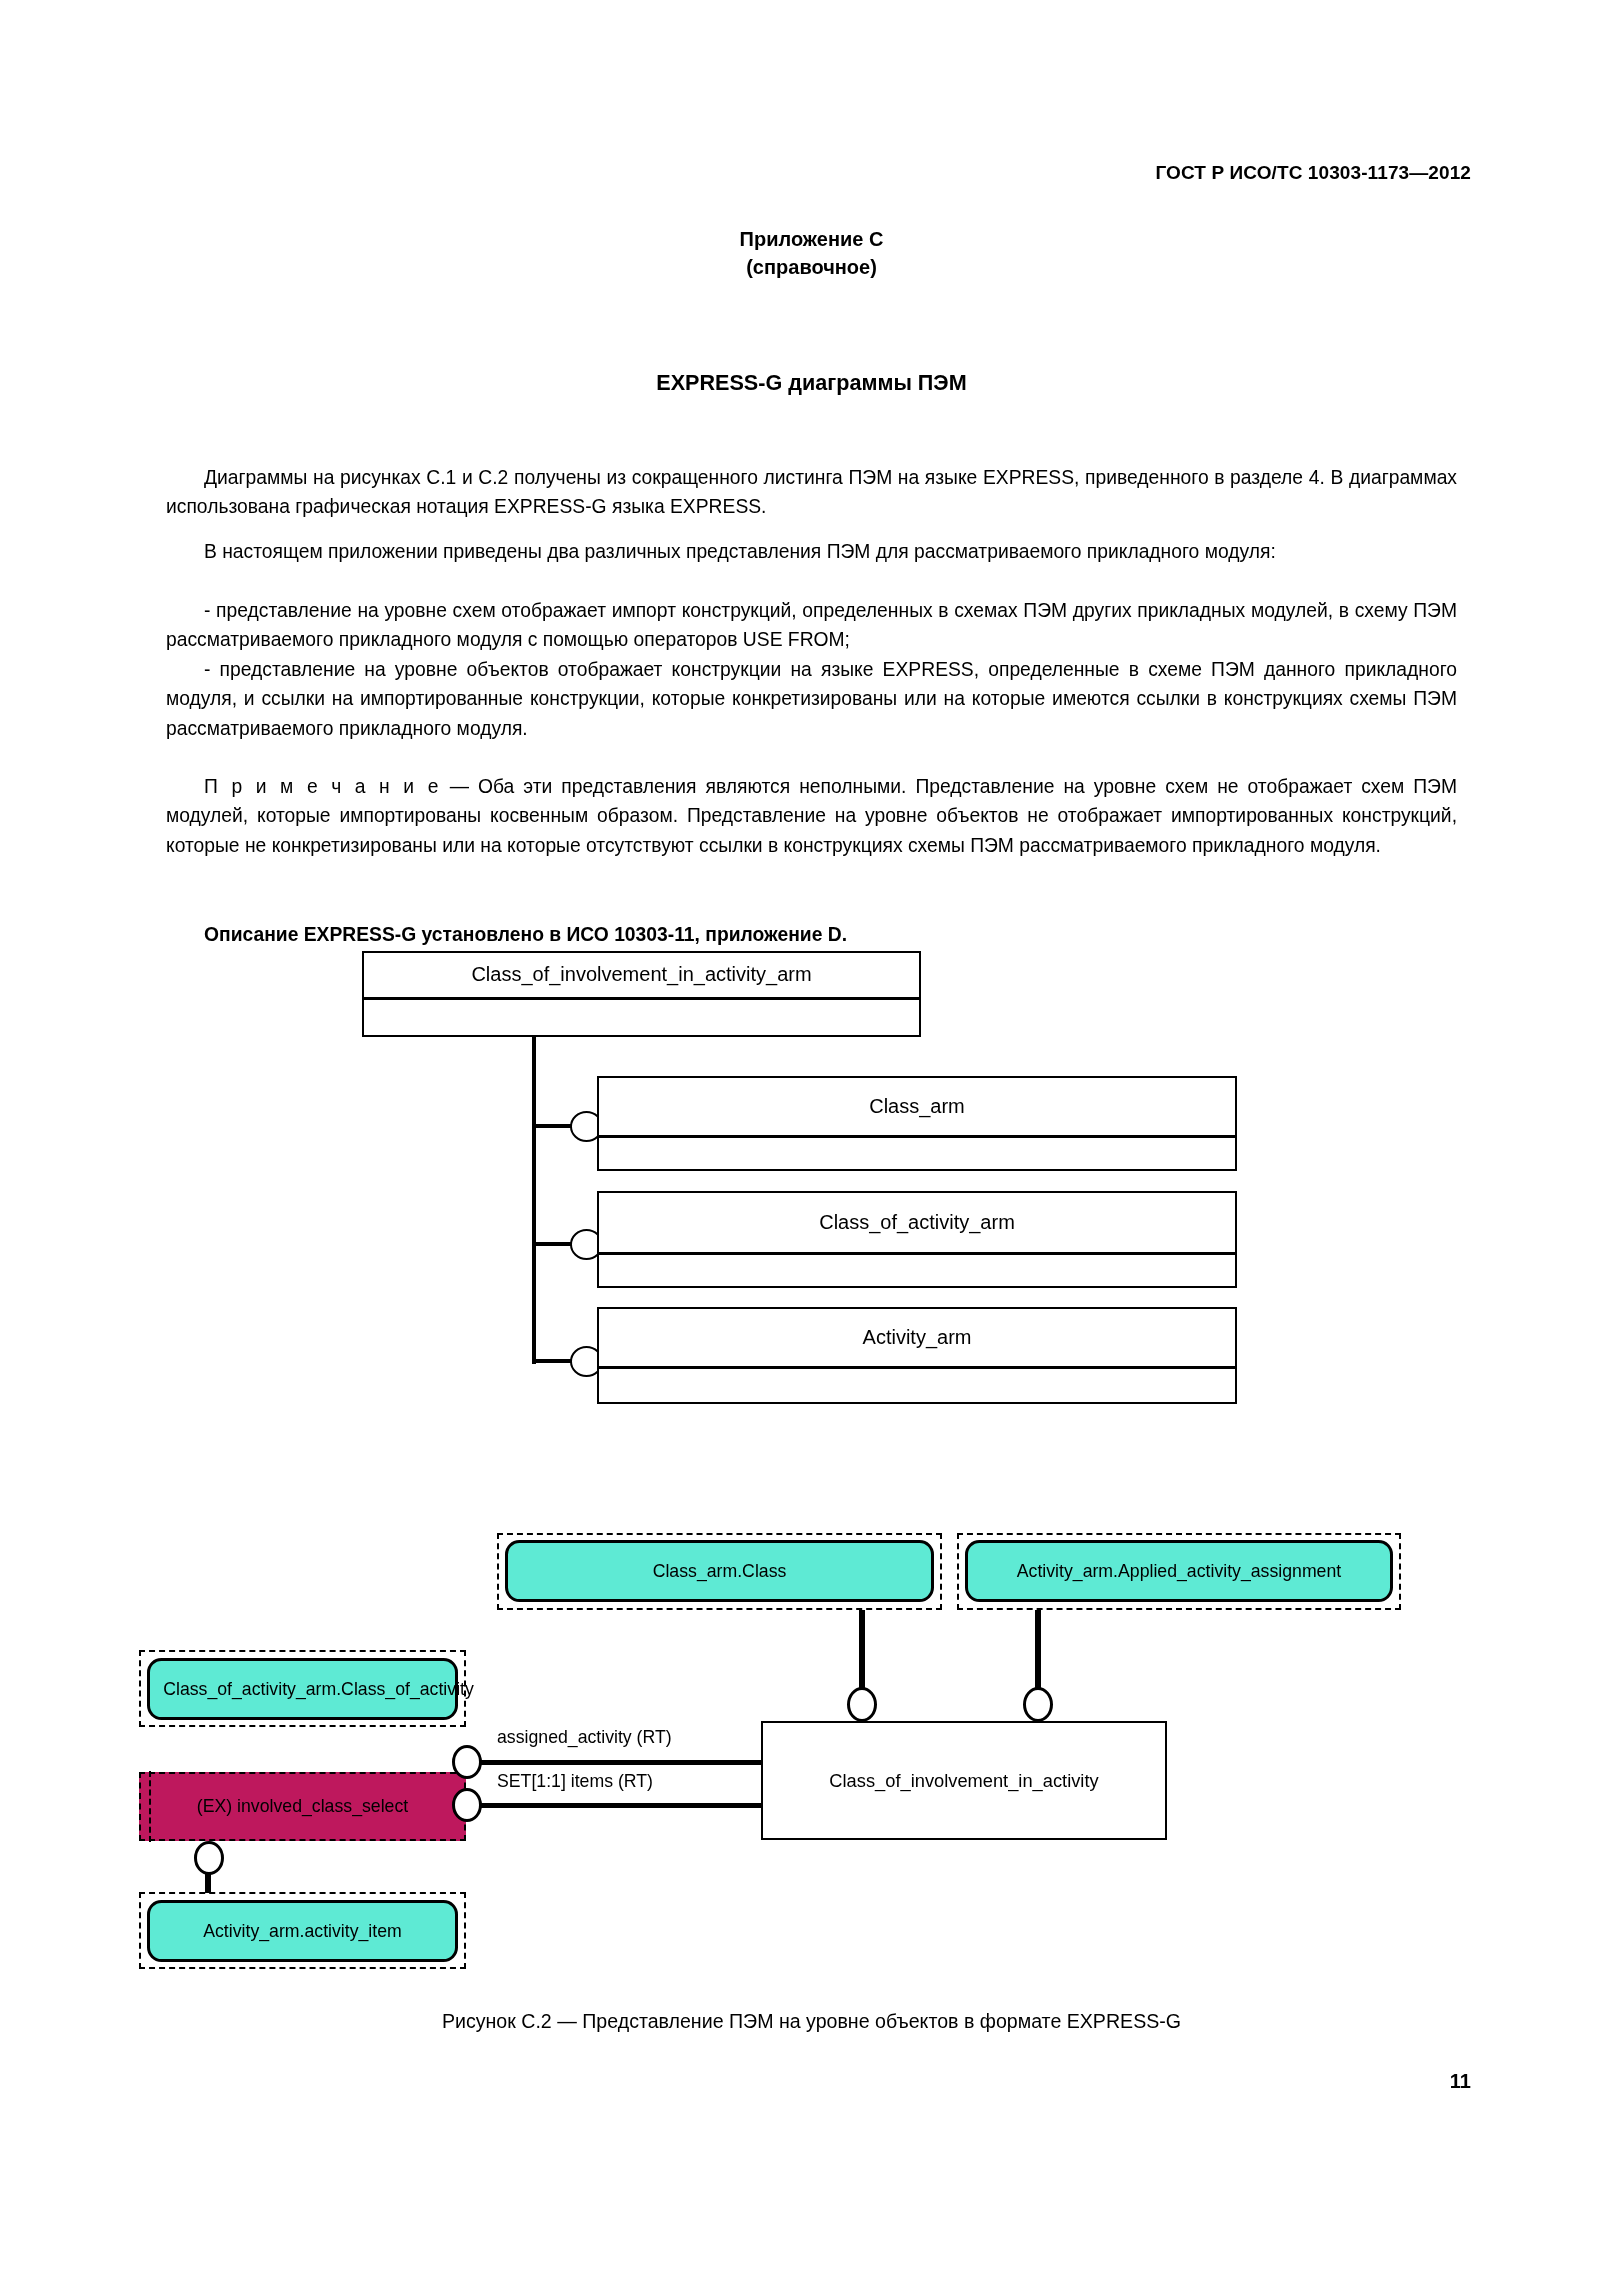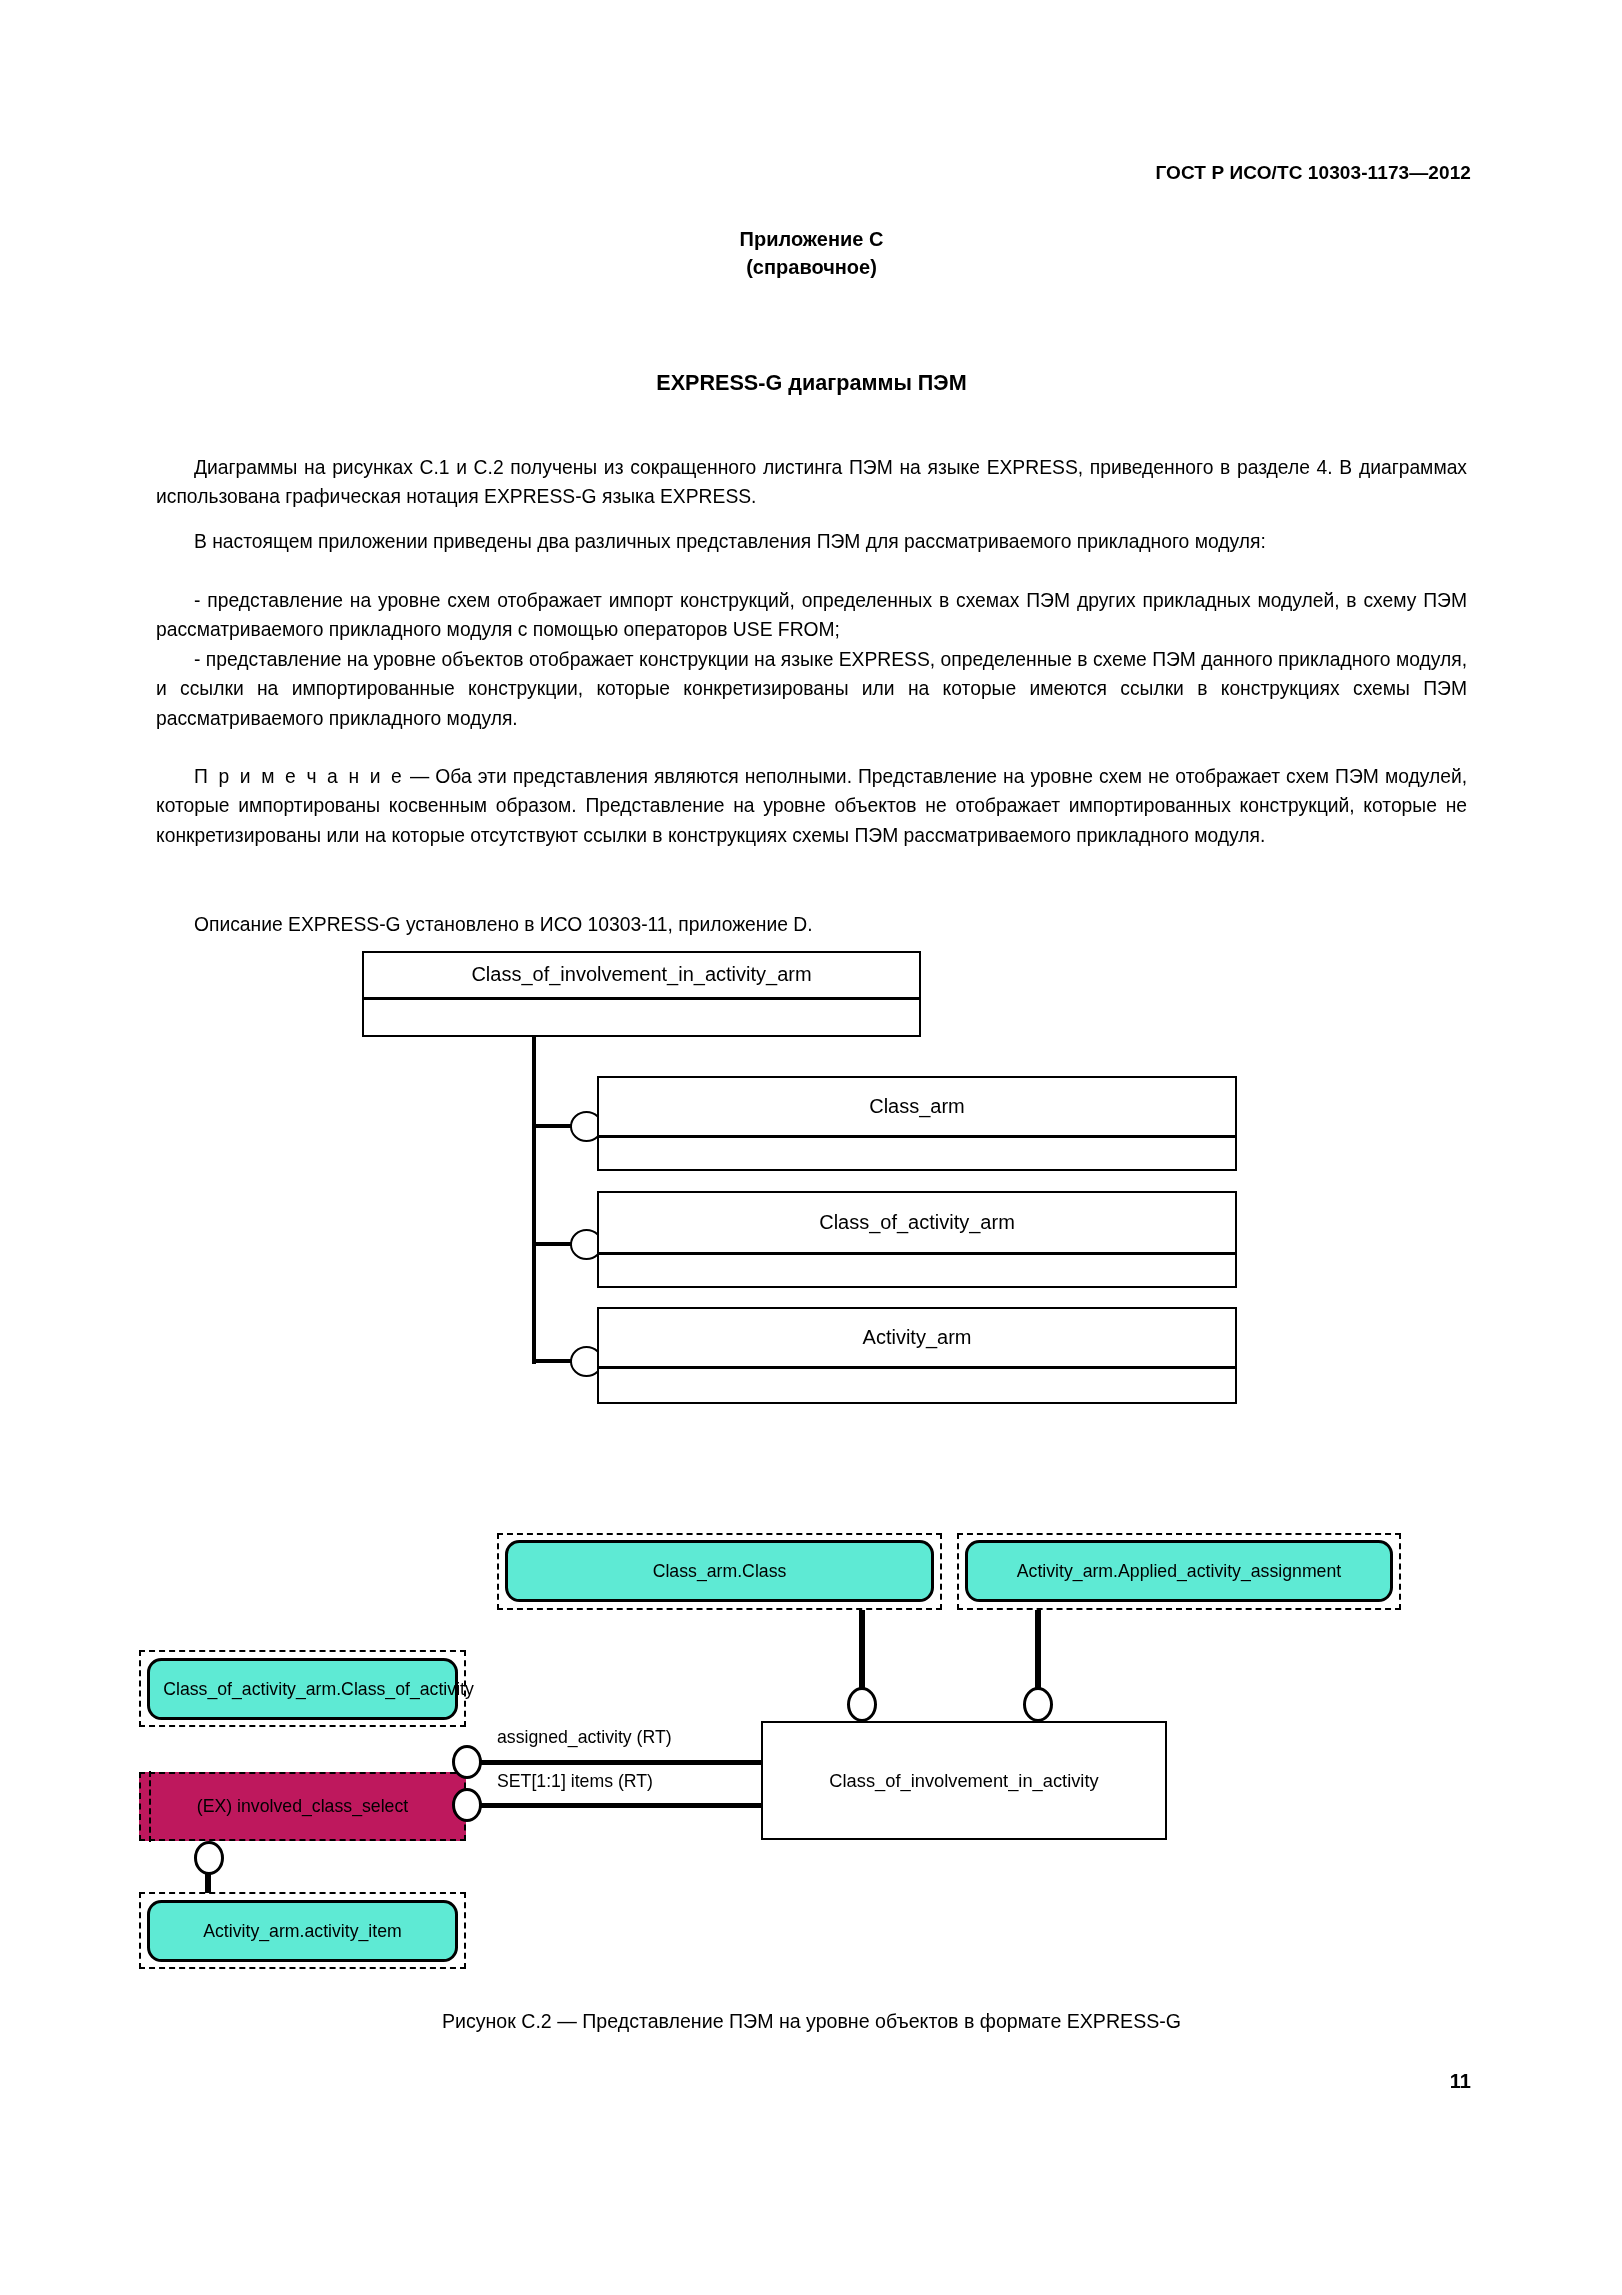--- a/index.html
+++ b/index.html
@@ -57,30 +57,30 @@
 
   
   .body-block {
     position: absolute;
     left: 152px;
     width: 1319px;
     font-size: 19.3px;
     line-height: 29.4px;
     text-align: justify;
   }
-  .body-block p { margin: 4px; }
+  .body-block p { margin: 14px; }
   .indent { text-indent: 38px; }
   .spaced { letter-spacing: 2.3px; }
 
   #para-intro   { top: 449px; }
   #para-two     { top: 523px; }
   #para-dash1   { top: 582px; }
   #para-dash2   { top: 641px; }
   #para-note    { top: 758px; }
-  #para-descr   { top: 906px; }
+  #para-descr   { top: 906px; font-weight: bold; }
 
   
   .fig-caption {
     position: absolute;
     left: 0;
     right: 0;
     text-align: center;
     font-size: 19.6px;
   }
   #cap-c1 { top: 1394px; }

